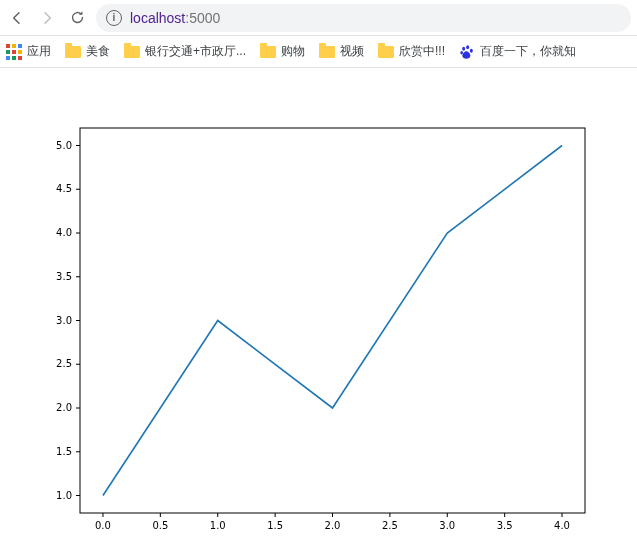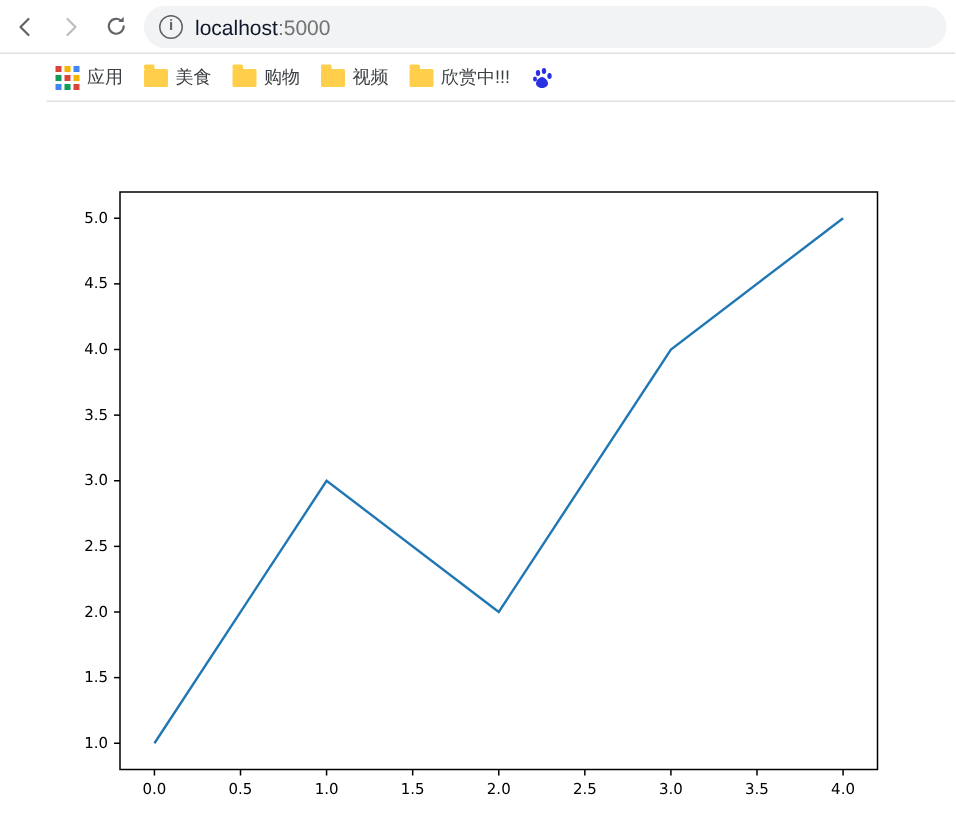--- a/index.html
+++ b/index.html
@@ -49,21 +49,20 @@
   .bookmarks {
     display: flex;
     align-items: center;
     height: 32px;
     padding: 0 6px;
     gap: 14px;
     border-bottom: 1px solid #e0e0e0;
     background: #fff;
     white-space: nowrap;
     overflow: hidden;
-    margin-left: 31px;
   }
   .apps-icon {
     width: 16px; height: 16px;
     display: grid;
     grid-template-columns: repeat(3, 4px);
     grid-template-rows: repeat(3, 4px);
     gap: 2px;
   }
   .apps-icon span { width:4px; height:4px; }
   .bk-item {
@@ -114,21 +113,21 @@
       </svg>
   </div>
   <div class="reload-icon">
     <svg width="17" height="17" viewBox="0 0 24 24">
       <path d="M19 12a7 7 0 1 1-2.05-4.95" stroke="#5f6368" stroke-width="2" fill="none" stroke-linecap="round"></path>
       <path d="M19 3 L19 8 L14 8 Z" fill="#5f6368"></path>
     </svg>
   </div>
   <div class="omnibox">
     <span class="info-icon">i</span>
-    <span><span style="color:#0f172a">localhost</span><span style="color:#737373">:5000</span></span>
+    <span><span style="color:#4c1d95">localhost</span><span style="color:#737373">:5000</span></span>
   </div>
 </div>
 
 <div class="bookmarks">
   <div class="bk-item">
     <div class="apps-icon">
       <span style="background:#db4437"></span>
         <span style="background:#f4b400"></span>
         <span style="background:#4285f4"></span>
       <span style="background:#0f9d58"></span>
@@ -139,20 +138,24 @@
         <span style="background:#db4437"></span>
     </div>
     <span>应用</span>
   </div>
   <div class="bk-item">
     <div class="folder-icon"></div>
     <span>美食</span>
   </div>
   <div class="bk-item">
     <div class="folder-icon"></div>
+    <span>银行交通+市政厅...</span>
+  </div>
+  <div class="bk-item">
+    <div class="folder-icon"></div>
     <span>购物</span>
   </div>
   <div class="bk-item">
     <div class="folder-icon"></div>
     <span>视频</span>
   </div>
   <div class="bk-item">
     <div class="folder-icon"></div>
     <span>欣赏中!!!</span>
   </div>
@@ -161,20 +164,21 @@
       <svg width="16" height="16" viewBox="0 0 24 24">
           <g fill="#2932E1">
             <ellipse cx="7" cy="7" rx="2.2" ry="3"></ellipse>
             <ellipse cx="13" cy="5" rx="2.2" ry="3"></ellipse>
             <ellipse cx="18.5" cy="10" rx="2.2" ry="3"></ellipse>
             <ellipse cx="4" cy="13" rx="2" ry="2.6"></ellipse>
             <path d="M11 11c3 0 6 4 6 6.5S14 22 11 22s-6-2-6-4.5S8 11 11 11z"></path>
           </g>
         </svg>
     </span>
+    <span>百度一下，你就知</span>
   </div>
 </div>
 
 <div class="chart-area">
   <svg class="chart" id="chart-svg" width="585" height="430">
       <rect x="60" y="10" width="505" height="385" class="axis-line"></rect>
       <line x1="82.95454545454545" y1="395" x2="82.95454545454545" y2="399" class="tick"></line>
       <text x="82.95454545454545" y="411" text-anchor="middle" class="tick-label">0.0</text>
       <line x1="140.34090909090907" y1="395" x2="140.34090909090907" y2="399" class="tick"></line>
       <text x="140.34090909090907" y="411" text-anchor="middle" class="tick-label">0.5</text>

